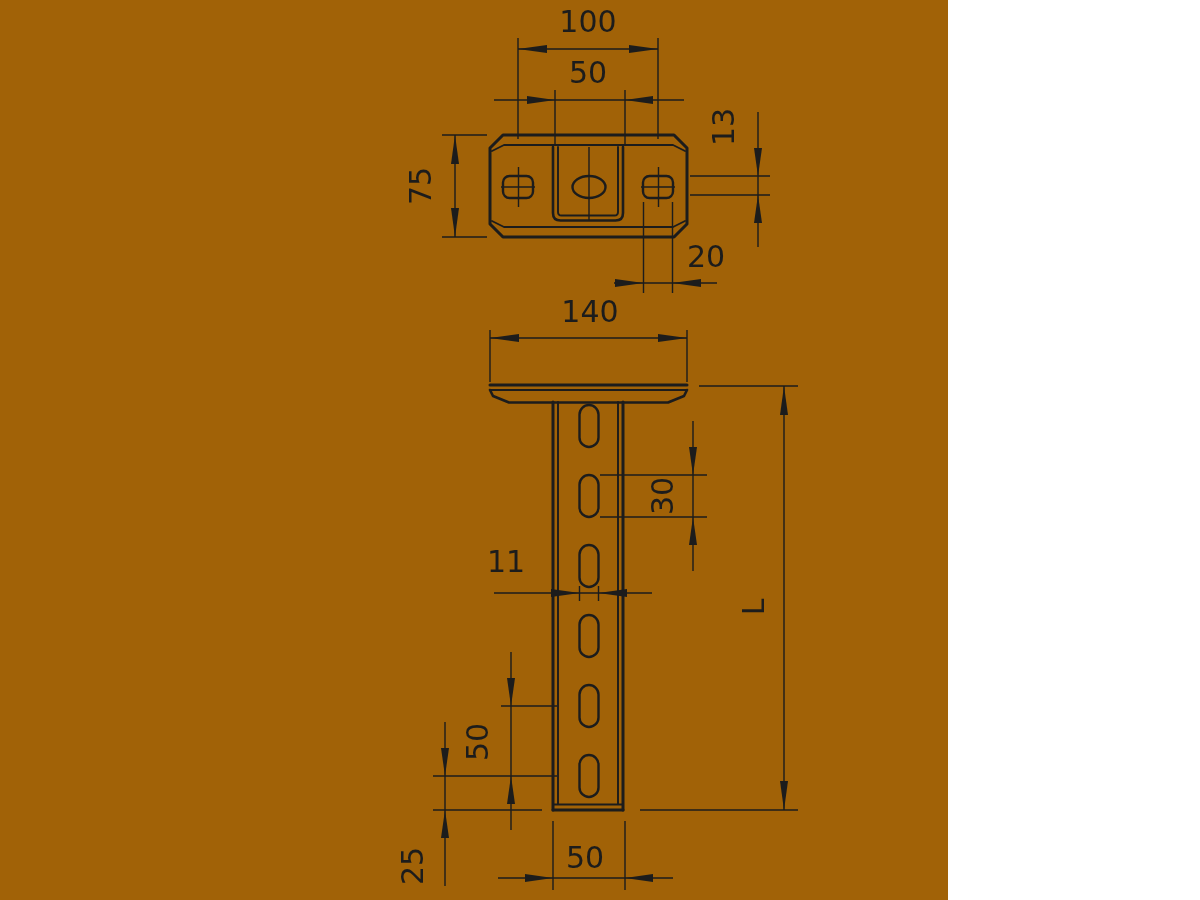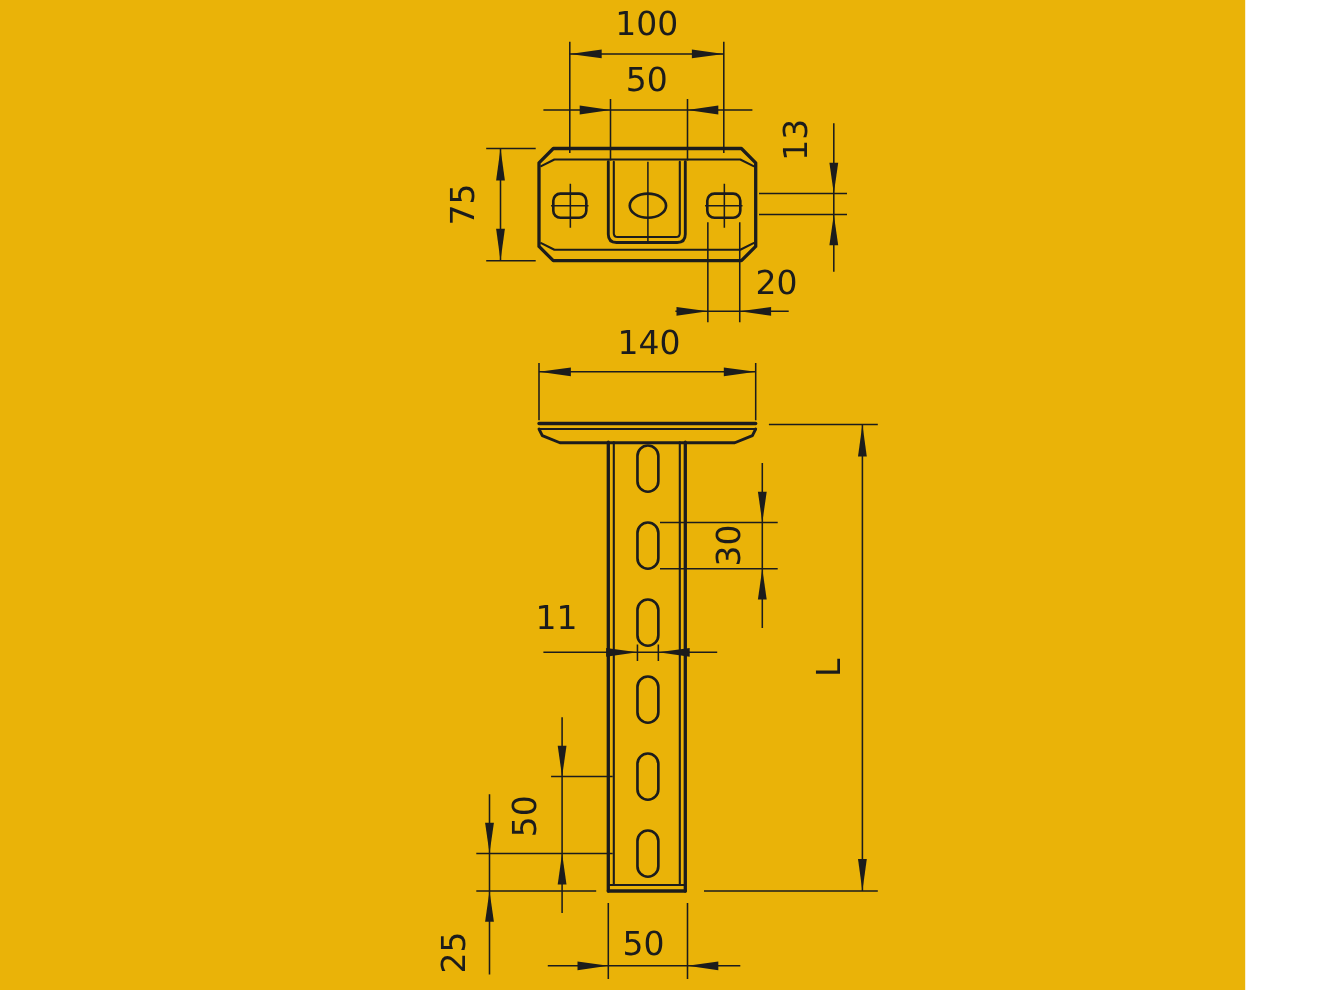--- a/index.html
+++ b/index.html
@@ -1,16 +1,16 @@
 <!DOCTYPE html>
 <html><head>
 <meta charset="utf-8">
 <style>
   html,body{margin:0;padding:0;background:#ffffff;}
-  .canvas{position:relative;width:1132px;height:900px;background:#eab308;overflow:hidden;}
+  .canvas{position:relative;width:948px;height:900px;background:#a16207;overflow:hidden;}
   svg{display:block;}
   .obj{fill:none;stroke:#1c1c1c;stroke-width:2.6;stroke-linejoin:round;stroke-linecap:round;}
   .obj-thick{fill:none;stroke:#1c1c1c;stroke-width:3;stroke-linejoin:round;stroke-linecap:round;}
   .obj-thin{fill:none;stroke:#1c1c1c;stroke-width:1.9;stroke-linejoin:round;stroke-linecap:round;}
   .hole{fill:none;stroke:#1c1c1c;stroke-width:2.4;}
   .dim{fill:none;stroke:#1c1c1c;stroke-width:1.4;stroke-linecap:butt;}
   .arr{fill:#1c1c1c;stroke:none;}
   .dimtext{font-family:"DejaVu Sans", sans-serif;font-size:30px;fill:#1c1c1c;text-anchor:middle;}
 </style>
 </head>

